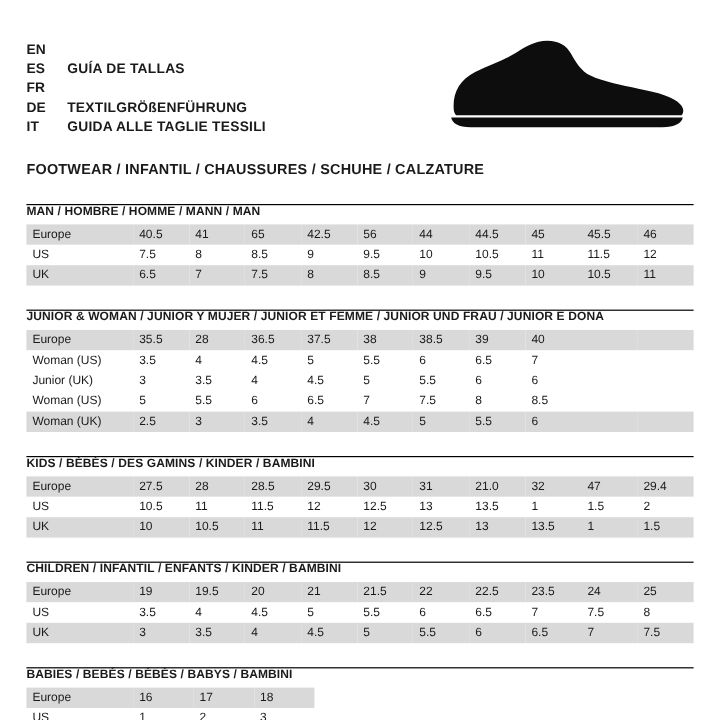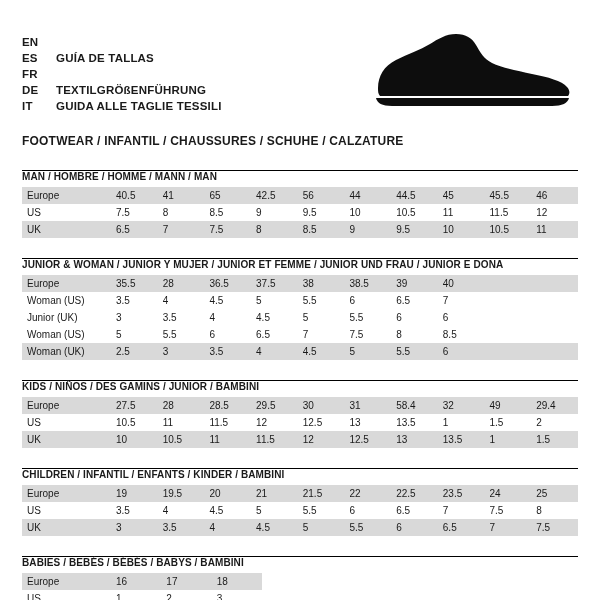--- a/index.html
+++ b/index.html
@@ -264,34 +264,34 @@
         <td>6</td>
         <td></td>
         <td></td>
       </tr>
     </tbody>
       </table>
   </div>
 
   <div class="section tight">
     <div class="divider"></div>
-    <div class="section-title">KIDS / NIÑOS / DES GAMINS / JUNIOR / BAMBINI</div>
+    <div class="section-title">KIDS / BÉBÉS / DES GAMINS / KINDER / BAMBINI</div>
     <table class="full">
       <tbody>
           <tr class="shaded">
         <td class="rowlabel">Europe</td>
         <td>27.5</td>
         <td>28</td>
         <td>28.5</td>
         <td>29.5</td>
         <td>30</td>
         <td>31</td>
-        <td>58.4</td>
+        <td>21.0</td>
         <td>32</td>
-        <td>49</td>
+        <td>47</td>
         <td>29.4</td>
       </tr>
       <tr class="plain">
         <td class="rowlabel">US</td>
         <td>10.5</td>
         <td>11</td>
         <td>11.5</td>
         <td>12</td>
         <td>12.5</td>
         <td>13</td>

